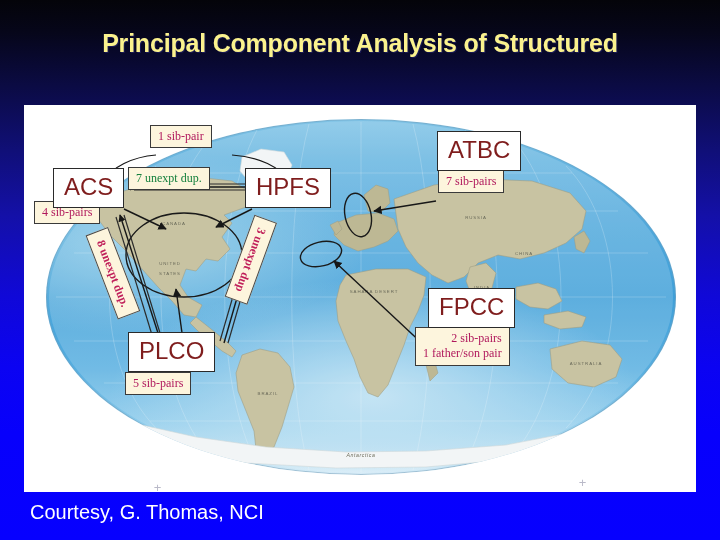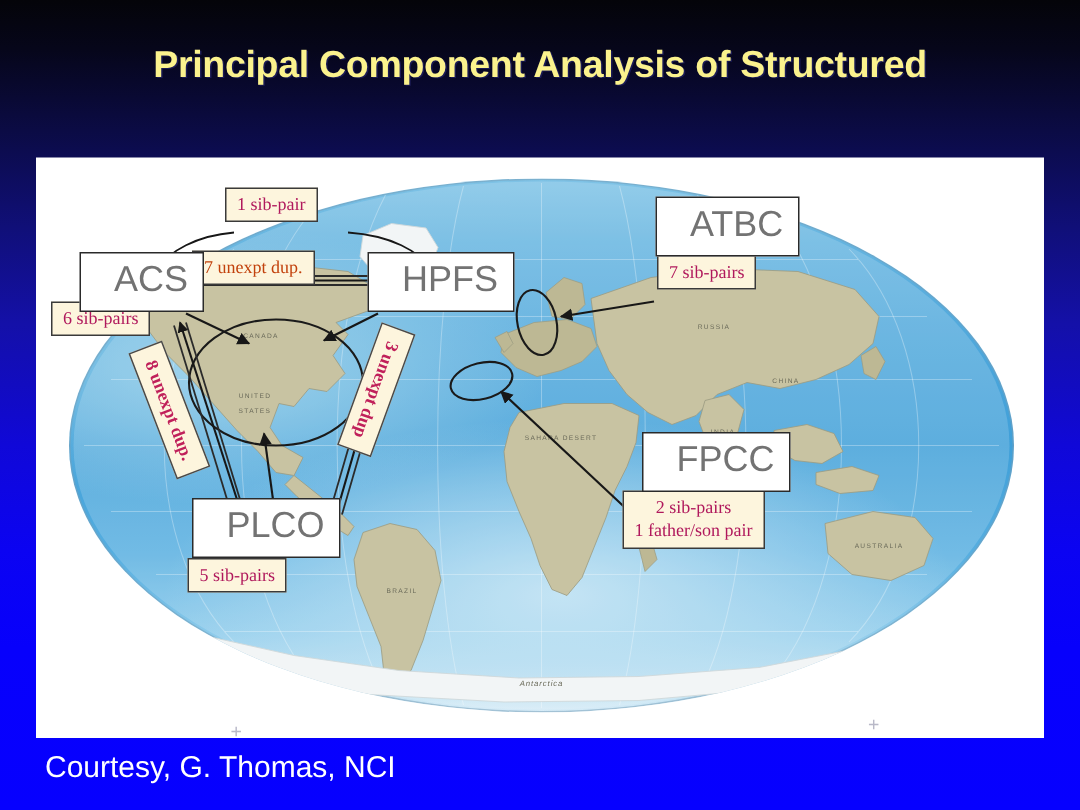--- a/index.html
+++ b/index.html
@@ -132,43 +132,43 @@
   .arrow-line { fill: none; stroke: #171717; stroke-width: 1.4; }
   .arrow-curve { fill: none; stroke: #171717; stroke-width: 1.2; }
   .hi-ellipse { fill: none; stroke: #1a1a1a; stroke-width: 1.4; }
   .band-edge { fill: none; stroke: #2b2b2b; stroke-width: 1.2; }
 
   
   .study-box {
     position: absolute;
     background: #ffffff;
     border: 1.3px solid #2a2a2a;
-    color: #737373;
+    color: #7f1d1d;
     font-family: "Liberation Sans", sans-serif;
     font-size: 24px;
     line-height: 1;
-    padding: 6px 10px 8px 22px;
+    padding: 6px 10px 8px 10px;
     text-align: center;
     white-space: nowrap;
   }
   .callout {
     position: absolute;
     background: #fdf5dd;
     border: 1px solid #3a3a3a;
     color: #b0185c;
     font-family: "Liberation Serif", serif;
     font-weight: normal;
     font-size: 12px;
     line-height: 14px;
     padding: 3px 7px 4px 7px;
     text-align: center;
     white-space: nowrap;
   }
-  .callout.red { color: #c2410c; }
-  .callout.two-line { line-height: 15px; }
+  .callout.red { color: #15803d; }
+  .callout.two-line { line-height: 15px; text-align: right; }
 
   
   .banner {
     position: absolute;
     background: #fdf5dd;
     border: 1px solid #4a4a4a;
     color: #c0205a;
     font-family: "Liberation Serif", serif;
     font-weight: bold;
     font-size: 12px;
@@ -322,21 +322,21 @@
     </svg>
 
     <div class="banner" style="left:84px; top:122px; transform: rotate(69deg);">8 unexpt dup.</div>
 
     <div class="banner" style="left:253px; top:118px; transform: rotate(110deg);">3 unexpt dup</div>
 
     <div class="callout" style="left:126px; top:20px;">1 sib-pair</div>
 
     <div class="callout red" style="left:104px; top:62px;">7 unexpt dup.</div>
 
-    <div class="callout" style="left:10px; top:96px;">6 sib-pairs</div>
+    <div class="callout" style="left:10px; top:96px;">4 sib-pairs</div>
 
     <div class="callout" style="left:101px; top:267px;">5 sib-pairs</div>
 
     <div class="callout" style="left:414px; top:65px;">7 sib-pairs</div>
 
     <div class="callout two-line" style="left:391px; top:222px;">
       <div>2 sib-pairs</div>
       <div>1 father/son pair</div>
     </div>
 

